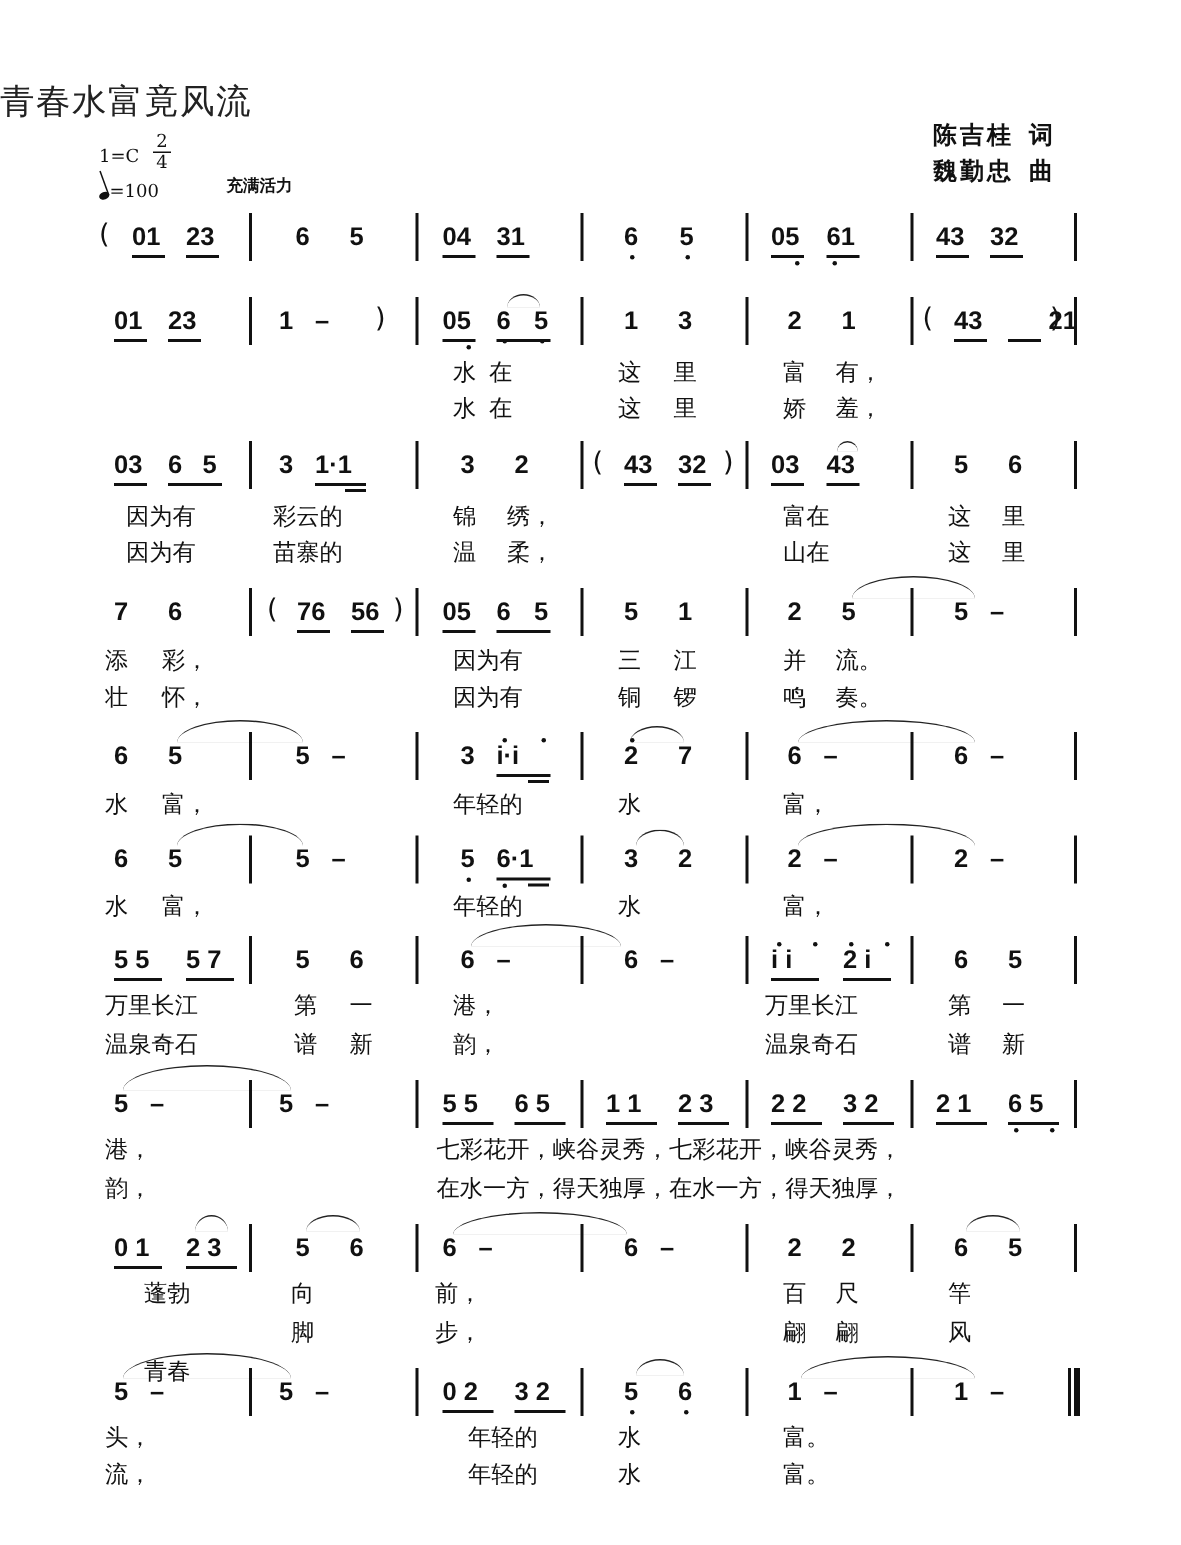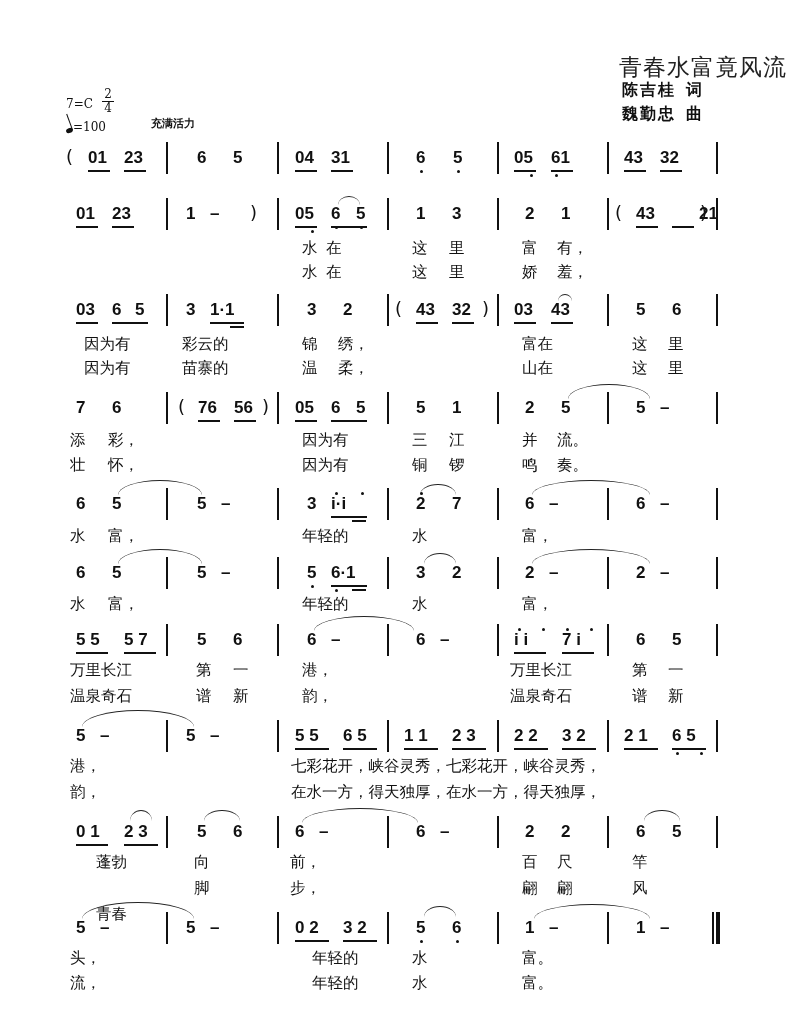--- a/index.html
+++ b/index.html
@@ -1,17 +1,17 @@
 <!DOCTYPE html>
 <html><head>
 <meta charset="utf-8">
 <style>
   html, body { margin: 0; padding: 0; background: #ffffff; }
   body { width: 787px; height: 1030px; position: relative; overflow: hidden; color: #111; font-family: "DejaVu Sans", sans-serif; }
-  .title { position: absolute; left: 0; width: 787px; top: 52px; text-align: right; font-family: "DejaVu Serif", serif; font-size: 23px; letter-spacing: 1px; color: #222; }
+  .title { position: absolute; left: 0; width: 787px; top: 52px; text-align: left; font-family: "DejaVu Serif", serif; font-size: 23px; letter-spacing: 1px; color: #222; }
   .credit { position: absolute; left: 622px; font-weight: bold; font-size: 16px; letter-spacing: 2px; color: #111; }
   .credit .role { margin-left: 10px; }
   .key { position: absolute; left: 66px; top: 97px; font-family: "DejaVu Serif", serif; font-size: 12px; }
   .timesig { position: absolute; left: 102px; top: 88px; font-family: "DejaVu Serif", serif; font-size: 12px; text-align: center; width: 12px; line-height: 13px; }
   .timesig .bar { display:block; border-top: 1px solid #111; height:0; margin: 0 0; }
   .tempo { position: absolute; left: 66px; top: 120px; font-family: "DejaVu Serif", serif; font-size: 12px; }
   .tempo .note { display:inline-block; width: 7px; height: 5px; background:#111; border-radius: 50%; transform: rotate(-20deg); position: relative; top: 2px; }
   .tempo .stem { position:absolute; left: 6px; top: -14px; width: 1px; height: 17px; background: #111; }
   .expr { position: absolute; left: 151px; top: 116px; font-weight: bold; font-size: 11px; }
   .barline { position: absolute; width: 1.5px; background: #111; height: 32px; }
@@ -27,21 +27,21 @@
 </head>
 <body>
 
 <div class="title">青春水富竟风流</div>
 <div class="credit" style="top:80px">
   <span>陈吉桂</span><span class="role">词</span>
 </div>
 <div class="credit" style="top:104px">
   <span>魏勤忠</span><span class="role">曲</span>
 </div>
-<div class="key">7=C</div>
+<div class="key">1=C</div>
 <div class="timesig">
   <span>2</span>
   <span class="bar"></span>
   <span>4</span>
 </div>
 <div class="tempo">
   <span class="note"><span class="stem"></span></span><span>=100</span>
 </div>
 <div class="expr">充满活力</div>
 
@@ -280,21 +280,21 @@
     <div class="cell" style="left: 233px; top: 630px;">6</div>
     <div class="cell" style="left: 307px; top: 630px;">6</div>
     <div class="cell" style="left: 331px; top: 630px;">–</div>
     <div class="arc" style="left: 314px; top: 616px; width: 100px; height: 14px;"></div>
     <div class="cell" style="left: 416px; top: 630px;">6</div>
     <div class="cell" style="left: 440px; top: 630px;">–</div>
     <div class="cell" style="left: 514px; top: 630px;">i i</div>
     <div class="ul" style="left: 514px; top: 652px; width: 32px;"></div>
     <div class="dot" style="left: 518px; top: 628px;"></div>
     <div class="dot" style="left: 542px; top: 628px;"></div>
-    <div class="cell" style="left: 562px; top: 630px;">7 i</div>
+    <div class="cell" style="left: 562px; top: 630px;">2 i</div>
     <div class="ul" style="left: 562px; top: 652px; width: 32px;"></div>
     <div class="dot" style="left: 566px; top: 628px;"></div>
     <div class="dot" style="left: 590px; top: 628px;"></div>
     <div class="cell" style="left: 636px; top: 630px;">6</div>
     <div class="cell" style="left: 672px; top: 630px;">5</div>
     <div class="lyric" style="left: 70px; top: 660px;">万里长江</div>
     <div class="lyric" style="left: 196px; top: 660px;">第</div>
     <div class="lyric" style="left: 233px; top: 660px;">一</div>
     <div class="lyric" style="left: 302px; top: 660px;">港，</div>
     <div class="lyric" style="left: 510px; top: 660px;">万里长江</div>

